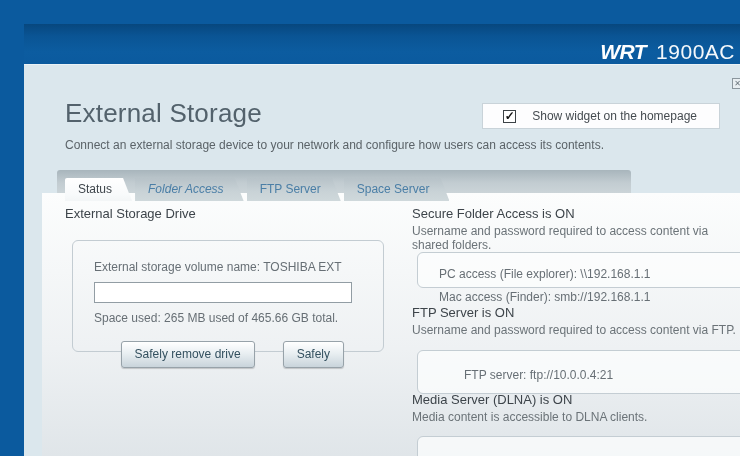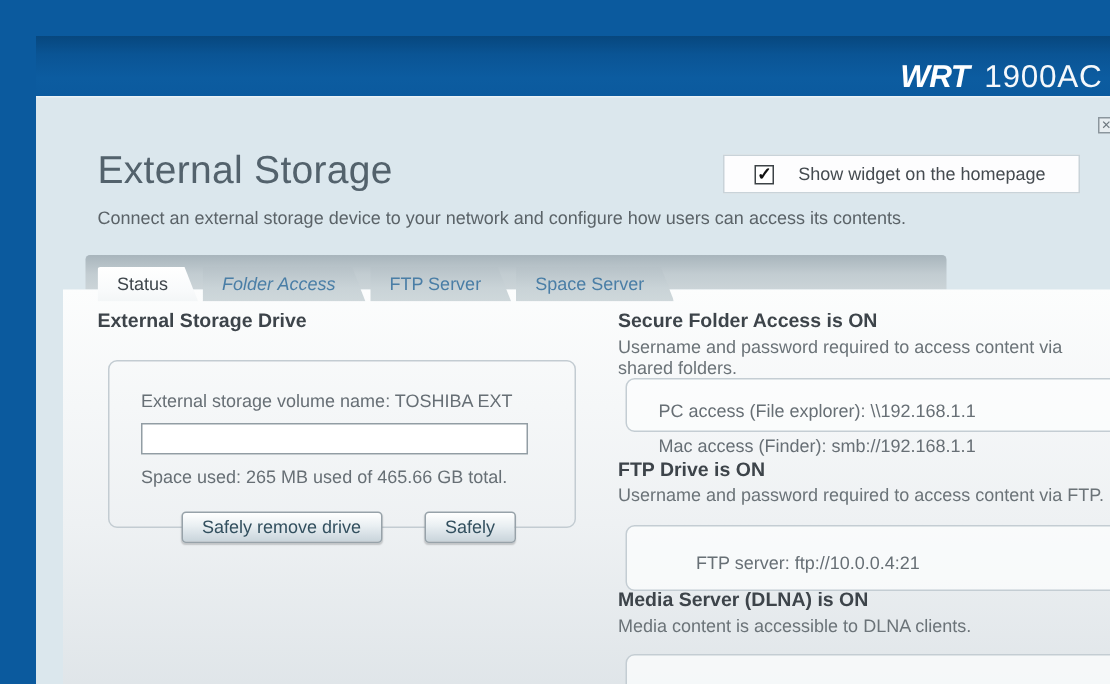--- a/index.html
+++ b/index.html
@@ -76,21 +76,21 @@
   .tab.inactive { background:linear-gradient(180deg,#b7c2c8 0%,#c9d3d7 60%,#cfd8db 100%); color:#4a7ea6; }
   .tab:nth-child(2) { z-index:3;font-style:italic; }
   .tab:nth-child(3) { z-index:2; }
   .tab:nth-child(4) { z-index:1; }
 
   
   .content {
     position:absolute; top:120px; left:10px; width:713px; height:284px;
     background:linear-gradient(180deg,#fcfdfd 0%,#eef1f3 55%,#dde3e7 100%);
   }
-  .section-heading { position:absolute; font-size:13px; font-weight:bold; color:#3d444a; }
+  .section-heading { position:absolute; font-size:13px; font-weight:normal; color:#3d444a; }
   .section-desc   { position:absolute; font-size:12px; color:#6b7378; }
   .info-panel {
     position:absolute; width:334px;
     border:1px solid #c4cdd3; border-radius:6px;
     background:rgba(252,253,254,0.75);
     font-size:12px; color:#676f75; padding-left:13px; line-height:15px;
   }
 
   
   .lc-heading { left:15px; top:5px; }
@@ -101,21 +101,21 @@
   }
   .volume-label { font-size:12px; color:#676f75; }
   .progress-track {
     margin-top:8px; height:21px; background:#ffffff; border:1px solid #929da4;
     position:relative; overflow:hidden;
   }
   .progress-fill { height:100%; background:#7fb2d6; width:0%; }
   .space-label { margin-top:5px; font-size:12px; color:#676f75; }
   .btn-row { margin-top:8px; display:flex; justify-content:flex-end; gap:12px; }
   .btn {
-    height:21px; line-height:19px; padding:0 13px;
+    height:27px; line-height:19px; padding:0 13px;
     font-size:12px; color:#33505f; font-family:"Liberation Sans", sans-serif;
     border:1px solid #97a2a9; border-radius:3px;
     background:linear-gradient(180deg,#ffffff 0%,#e9eff2 45%,#c9d4db 100%);
     box-shadow:0 1px 1px rgba(0,0,0,0.18); cursor:pointer; white-space:nowrap;
   }
 
   
   .rc-h1 { left:362px; top:5px; }
   .rc-d1 { left:362px; top:23px; }
   .rc-p1 { left:367px; top:51px; height:36px; padding-top:6px; }
@@ -171,21 +171,21 @@
       </div>
     </div>
 
     <div class="section-heading rc-h1">Secure Folder Access is ON</div>
     <div class="section-desc rc-d1">Username and password required to access content via shared folders.</div>
     <div class="info-panel rc-p1">
       <div>PC access (File explorer): \\192.168.1.1</div>
       <div>Mac access (Finder): smb://192.168.1.1</div>
     </div>
 
-    <div class="section-heading rc-h2">FTP Drive is ON</div>
+    <div class="section-heading rc-h2">FTP Server is ON</div>
     <div class="section-desc rc-d2">Username and password required to access content via FTP.</div>
     <div class="info-panel rc-p2">
       <div>FTP server: ftp://10.0.0.4:21</div>
     </div>
 
     <div class="section-heading rc-h3">Media Server (DLNA) is ON</div>
     <div class="section-desc rc-d3">Media content is accessible to DLNA clients.</div>
     <div class="info-panel rc-p3">
       <div>DLNA server: Linksys05578</div>
     </div>

